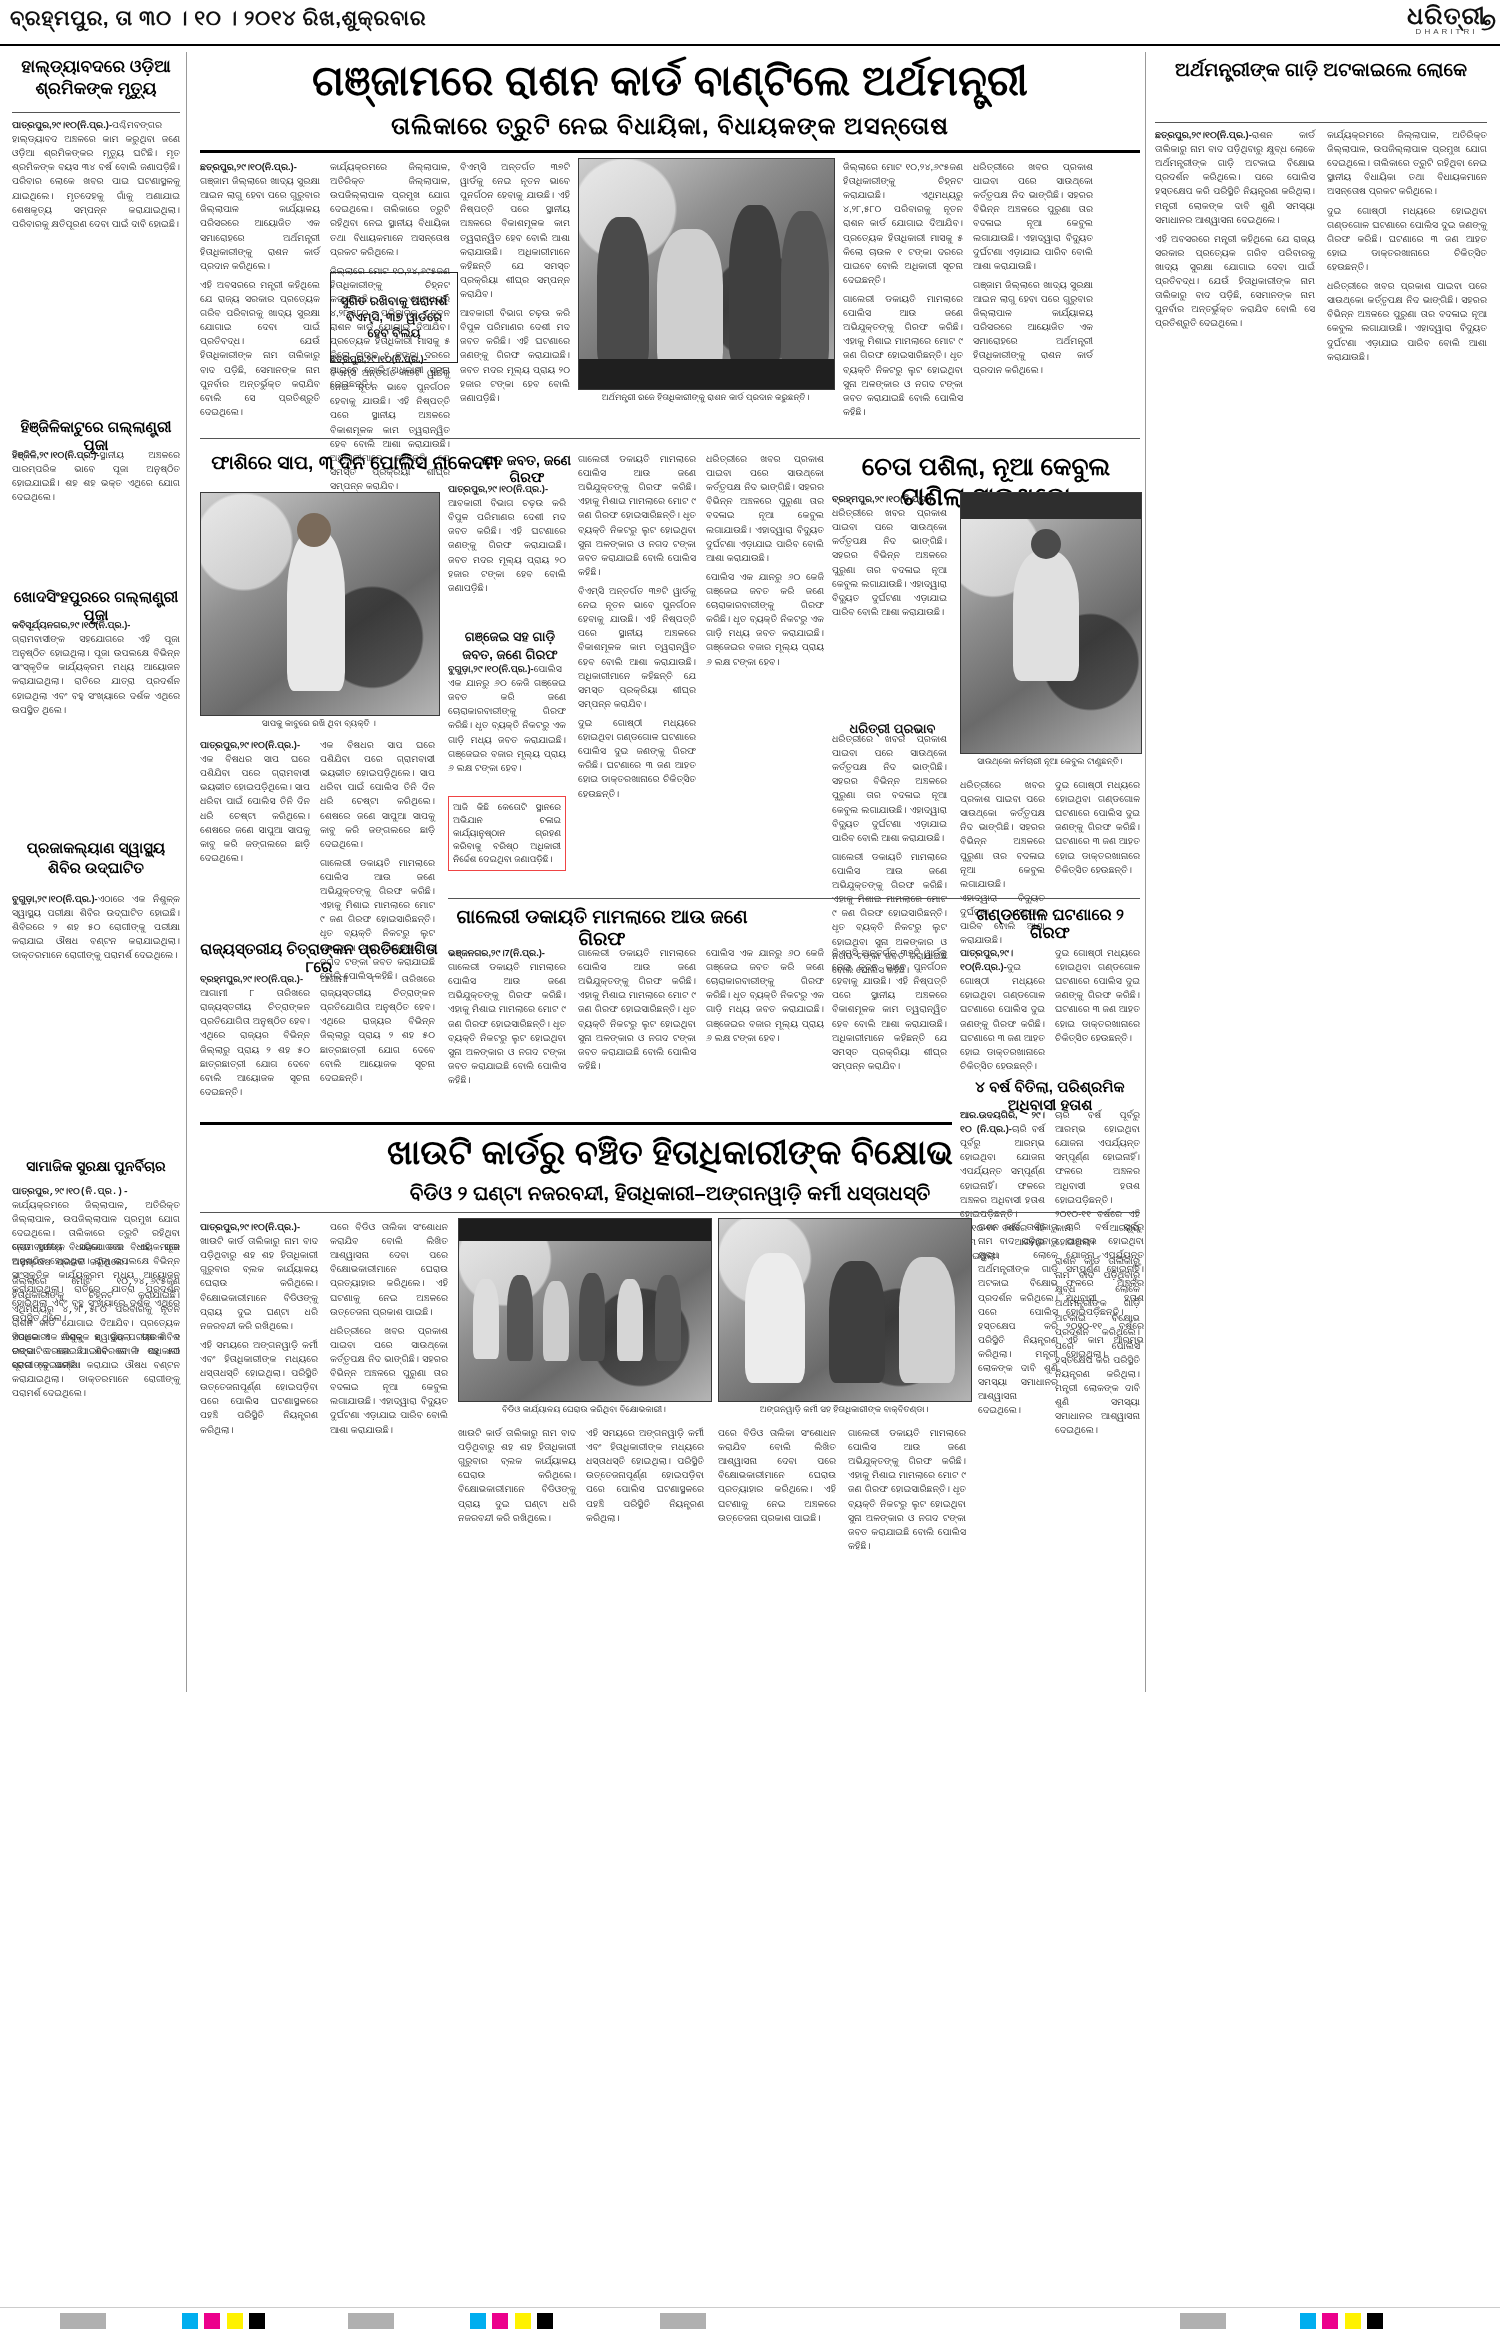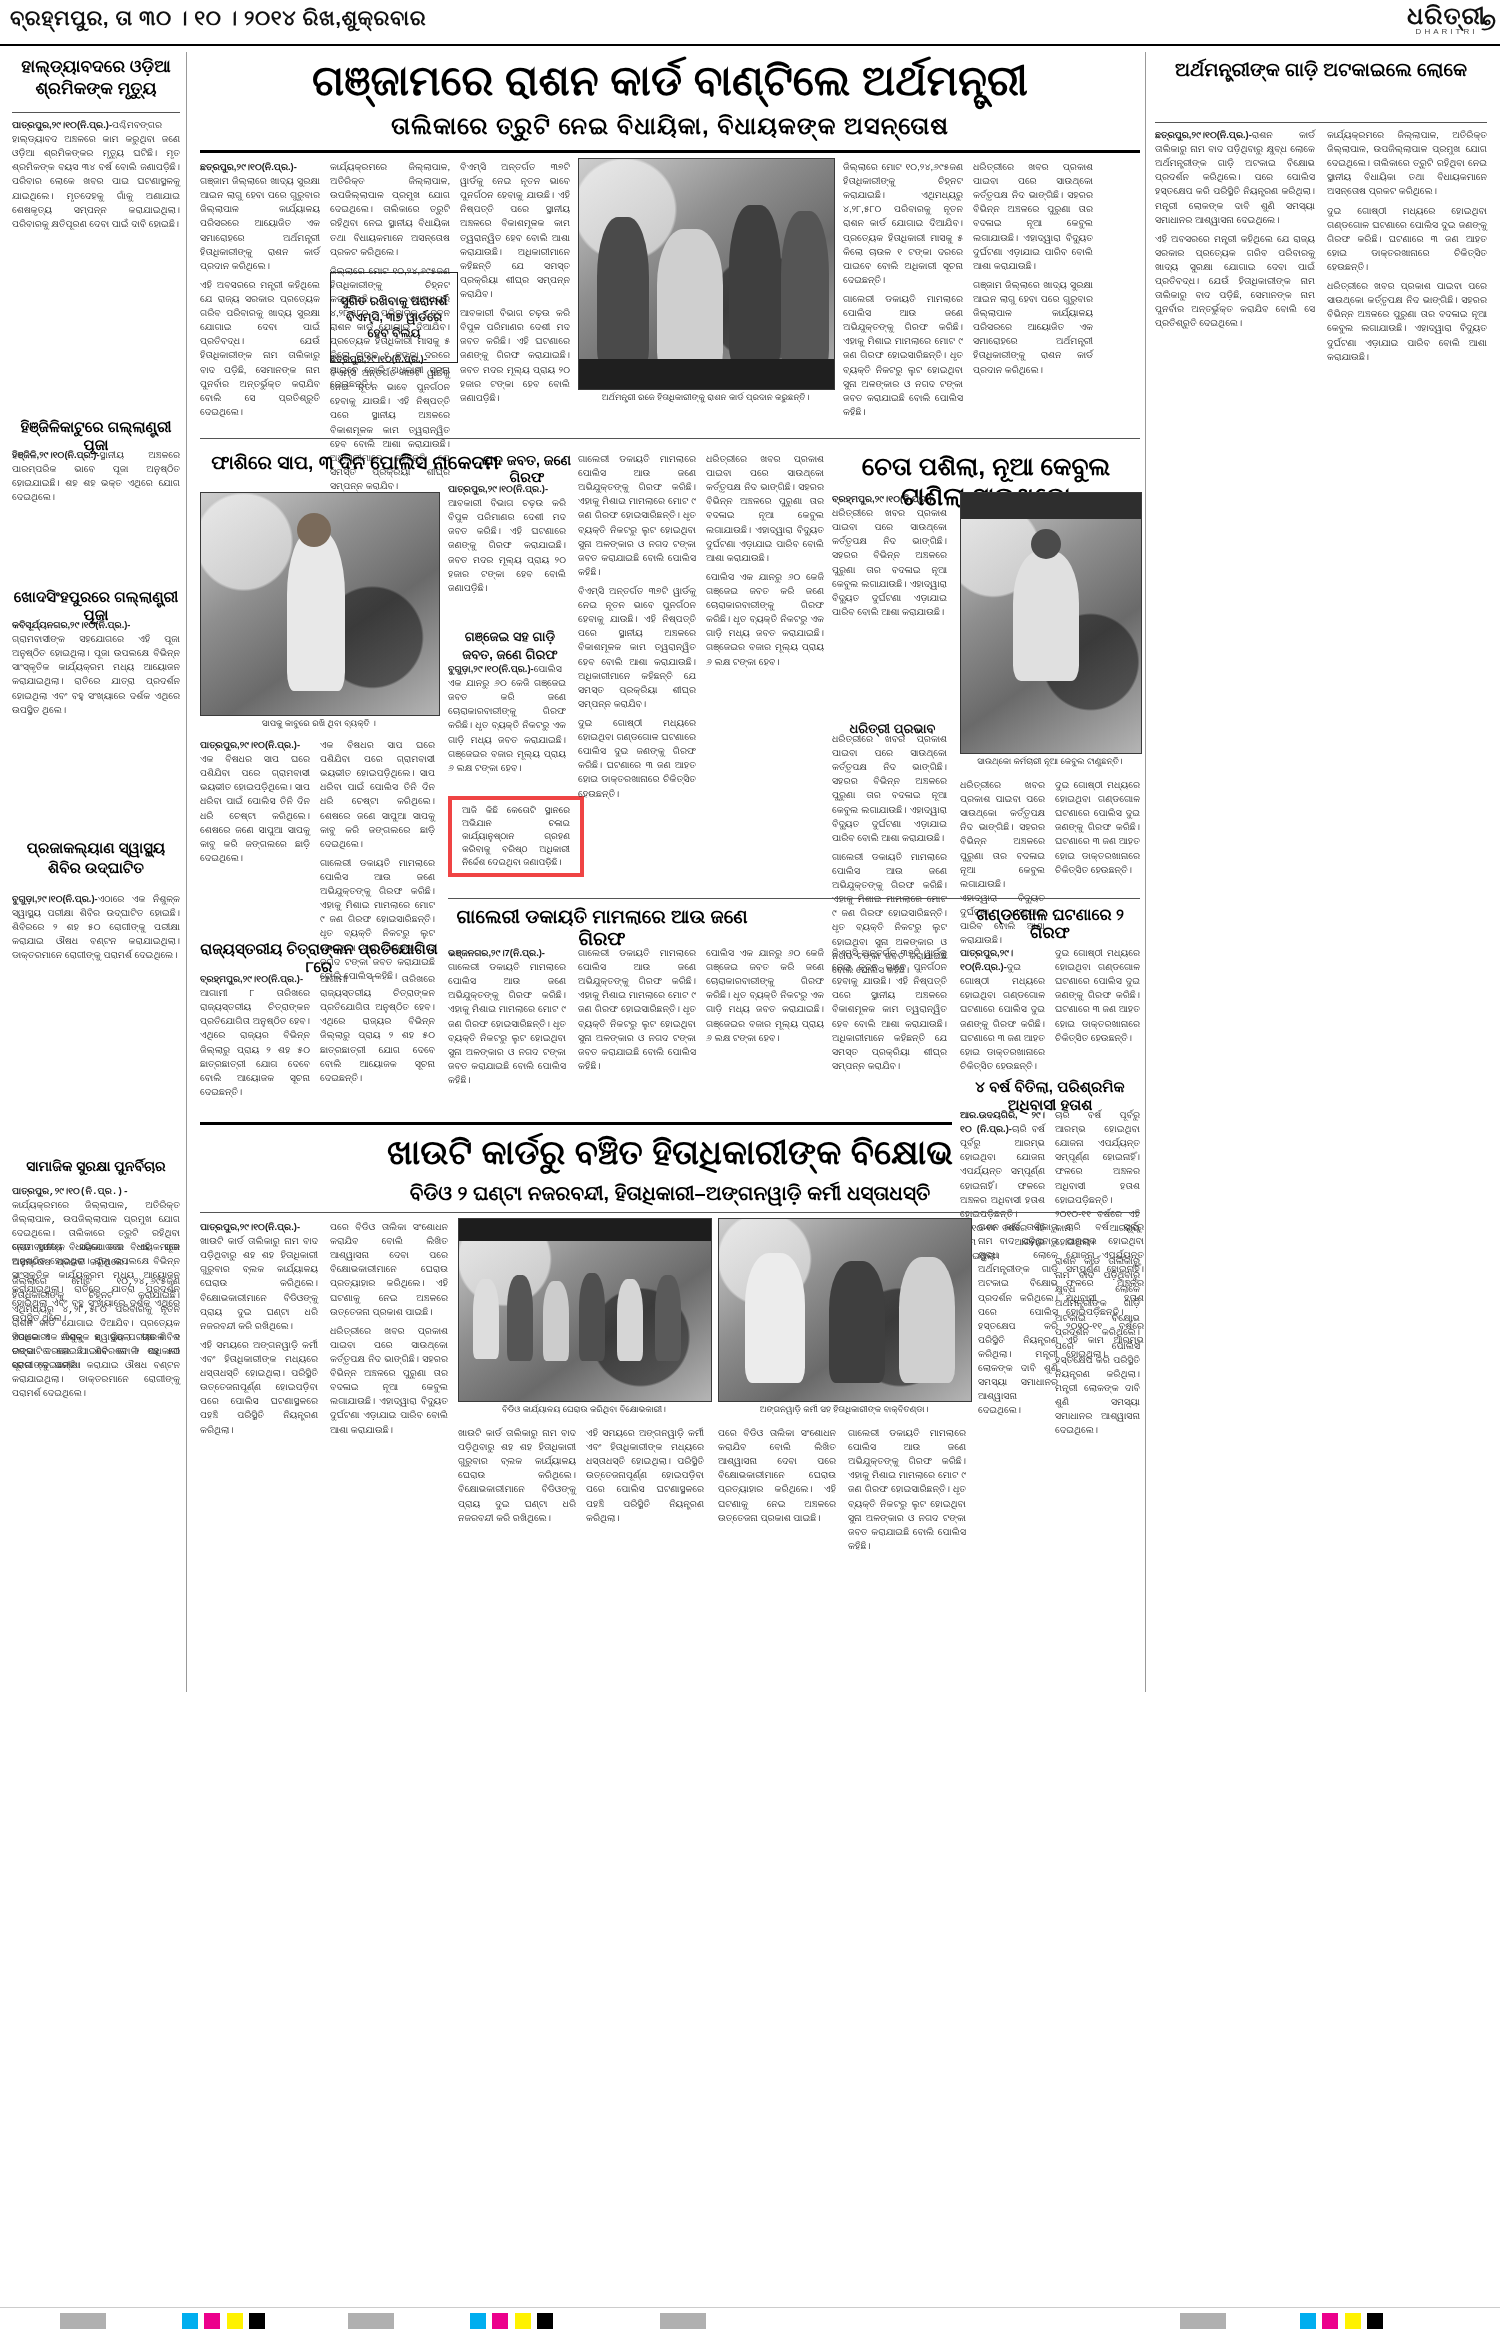--- a/index.html
+++ b/index.html
@@ -28,21 +28,21 @@
   .photo{position:absolute;background:#9a9a9a;border:1px solid #3a3a3a;overflow:hidden;}
   .photo .grain{position:absolute;inset:0;
     background-image:
       radial-gradient(circle at 18% 22%, rgba(255,255,255,.55) 0 18%, rgba(0,0,0,0) 19%),
       radial-gradient(circle at 72% 65%, rgba(0,0,0,.45) 0 22%, rgba(0,0,0,0) 23%),
       linear-gradient(145deg,#cfcfcf 0%,#8f8f8f 35%,#6a6a6a 62%,#b5b5b5 100%);
     filter:grayscale(100%);}
   .photo .fig{position:absolute;background:#5d5d5d;border-radius:40% 40% 12% 12%;}
   .caption{position:absolute;font-size:8.6px;text-align:center;color:#111;}
 
-  .boxnote{position:absolute;border:4px solid #ef4444;padding:4px 10px;font-size:9px;line-height:1.45;text-align:justify;}
+  .boxnote{position:absolute;border:1px solid #ef4444;padding:4px 4px;font-size:9px;line-height:1.45;text-align:justify;}
   .boxhl{position:absolute;border:1px solid #222;text-align:center;font-weight:bold;font-size:12px;line-height:1.35;padding:20px 3px;}
 
   
   .colorbar{position:absolute;left:0;bottom:0;width:1500px;height:26px;background:#fff;border-top:1px solid #ccc;}
   .cbgroup{position:absolute;top:5px;height:16px;}
   .sw{display:inline-block;width:16px;height:16px;margin-right:2px;vertical-align:top;}
   .graybar{position:absolute;top:5px;height:16px;background:#b0b0b0;}
 </style>
 </head>
 <body>

